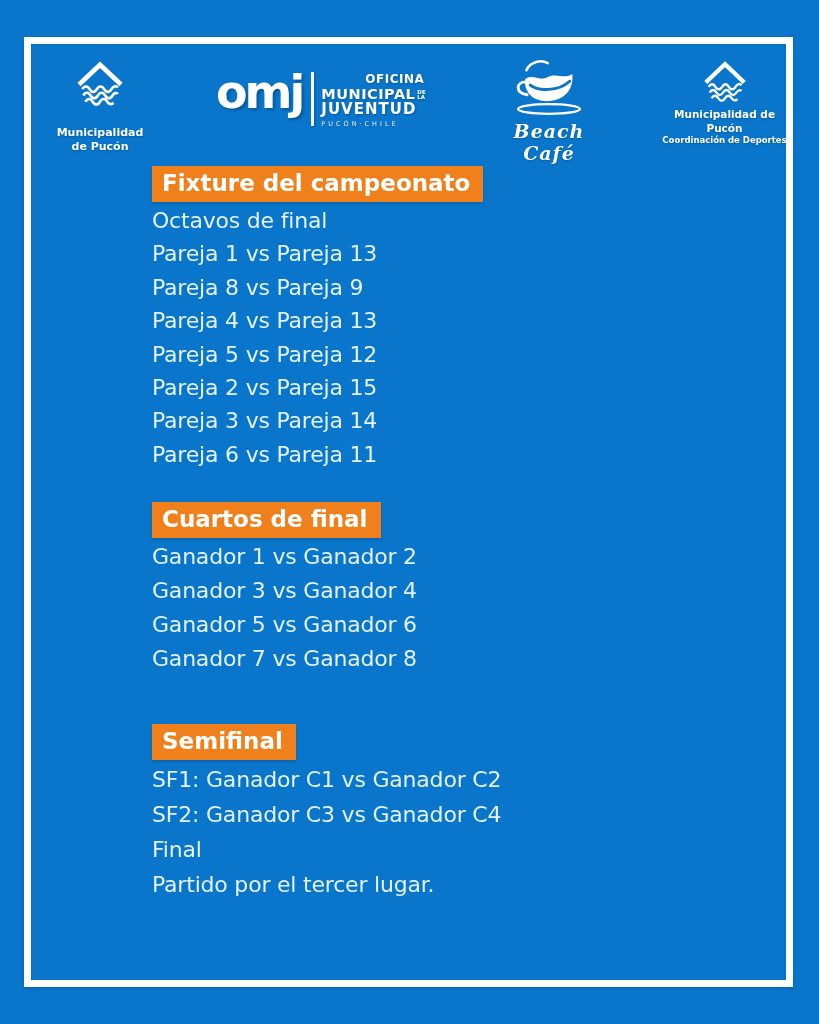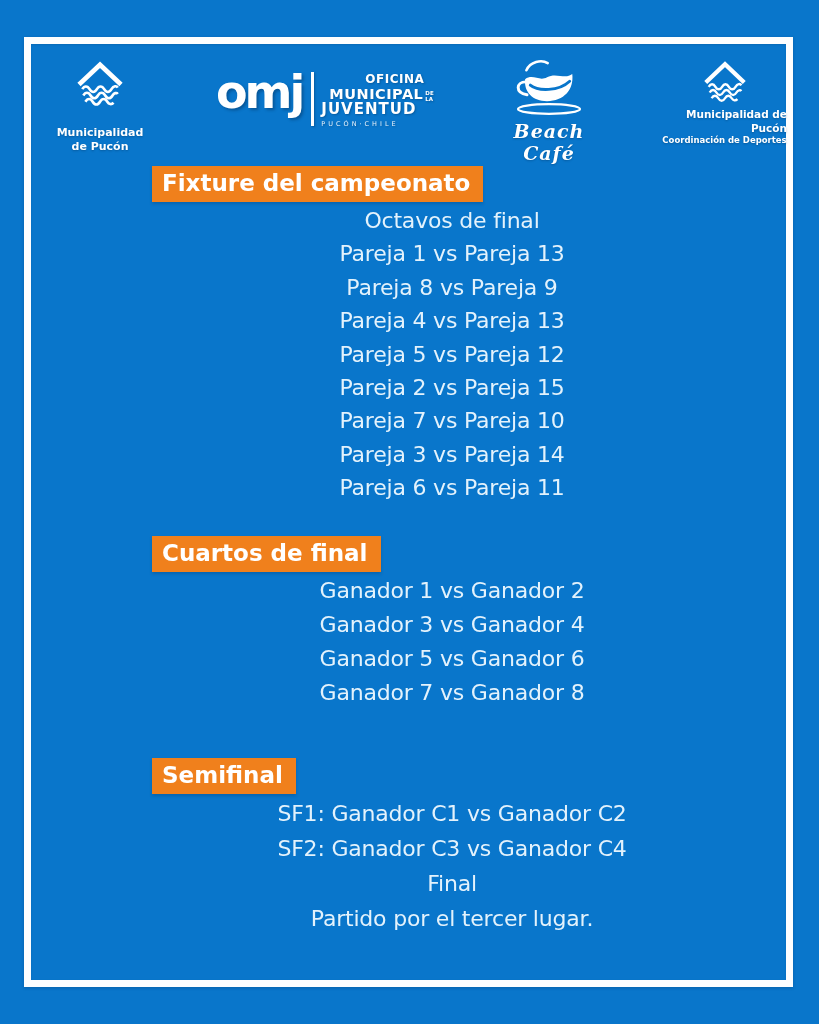--- a/index.html
+++ b/index.html
@@ -28,47 +28,47 @@
   .logo-muni .l2{font-weight:bold;font-size:11px;line-height:1.25;text-shadow:0 1px 2px rgba(0,30,60,.3);}
 
   .logo-omj{left:216px;top:70px;display:flex;align-items:flex-start;text-align:left;}
   .omj-word{
     font-weight:800;font-size:46px;line-height:44px;letter-spacing:-3px;
     text-shadow:2px 2px 3px rgba(0,30,60,.35);
   }
   .omj-bar{width:3px;height:54px;background:var(--white);margin:2px 7px 0 9px;box-shadow:1px 1px 2px rgba(0,30,60,.3);}
   .omj-text{padding-top:2px;text-shadow:1px 1px 2px rgba(0,30,60,.3);}
   .omj-text .t1{font-weight:bold;font-size:12px;line-height:15px;letter-spacing:.5px;margin-left:44px;}
-  .omj-row{display:flex;align-items:flex-end;margin-left:8px;}
+  .omj-row{display:flex;align-items:center;}
   .omj-text .t2{font-weight:bold;font-size:14.5px;line-height:15px;letter-spacing:.5px;}
   .omj-dela{font-weight:bold;font-size:5.5px;line-height:5.5px;margin:1px 0 0 2px;}
   .omj-text .t3{font-weight:bold;font-size:15px;line-height:15px;letter-spacing:1px;}
   .omj-text .t4{font-size:6.5px;letter-spacing:3px;line-height:10px;margin-top:2px;opacity:.9;}
 
   .logo-beach{left:489px;top:56px;width:120px;}
   .beach-name{
     font-family:"DejaVu Serif","Liberation Serif",serif;
     font-style:italic;font-weight:bold;font-size:19px;letter-spacing:1px;
     margin-top:2px;text-shadow:0 1px 2px rgba(0,30,60,.3);
   }
 
   .logo-dep{left:662px;top:60px;width:125px;}
-  .logo-dep .l1{font-weight:bold;font-size:10.5px;line-height:1.3;margin-top:4px;text-shadow:0 1px 2px rgba(0,30,60,.3);text-align:right;}
+  .logo-dep .l1{font-weight:bold;font-size:10.5px;line-height:1.3;margin-top:4px;text-shadow:0 1px 2px rgba(0,30,60,.3);}
   .logo-dep .l2{font-weight:bold;font-size:8.5px;line-height:1.3;text-shadow:0 1px 2px rgba(0,30,60,.3);}
 
   
   .content{position:absolute;left:152px;top:166px;width:600px;}
   .sec-header{
     display:inline-block;background:var(--accent);color:var(--white);
     font-weight:bold;font-size:23px;line-height:27px;
     padding:4px 13px 5px 10px;
     box-shadow:0 2px 3px rgba(0,30,60,.2);
   }
   .sec-lines{color:var(--body-text);font-size:22px;letter-spacing:-0.2px;margin-top:2px;}
-  .fixture-line{white-space:pre;text-align:center;}
+  .fixture-line{white-space:pre;}
   .sec-0 .fixture-line{line-height:33.4px;}
   .sec-1{margin-top:31px;}
   .sec-1 .fixture-line{line-height:34px;}
   .sec-2{margin-top:48px;}
   .sec-2 .fixture-line{line-height:35px;}
 </style>
 </head>
 <body>
 
 <div class="frame"></div>
@@ -133,21 +133,20 @@
 
   <section class="sec-0">
     <div class="sec-header">Fixture del campeonato</div>
     <div class="sec-lines">
         <div class="fixture-line">Octavos de final</div>
         <div class="fixture-line">Pareja 1 vs Pareja 13</div>
         <div class="fixture-line">Pareja 8 vs Pareja 9</div>
         <div class="fixture-line">Pareja 4 vs Pareja 13</div>
         <div class="fixture-line">Pareja 5 vs Pareja 12</div>
         <div class="fixture-line">Pareja 2 vs Pareja 15</div>
-        <div class="fixture-line">Pareja 7 vs Pareja 10</div>
         <div class="fixture-line">Pareja 3 vs Pareja 14</div>
         <div class="fixture-line">Pareja 6 vs Pareja 11</div>
       </div>
   </section>
 
   <section class="sec-1">
     <div class="sec-header">Cuartos de final</div>
     <div class="sec-lines">
         <div class="fixture-line">Ganador 1 vs Ganador 2</div>
         <div class="fixture-line">Ganador 3 vs Ganador 4</div>

